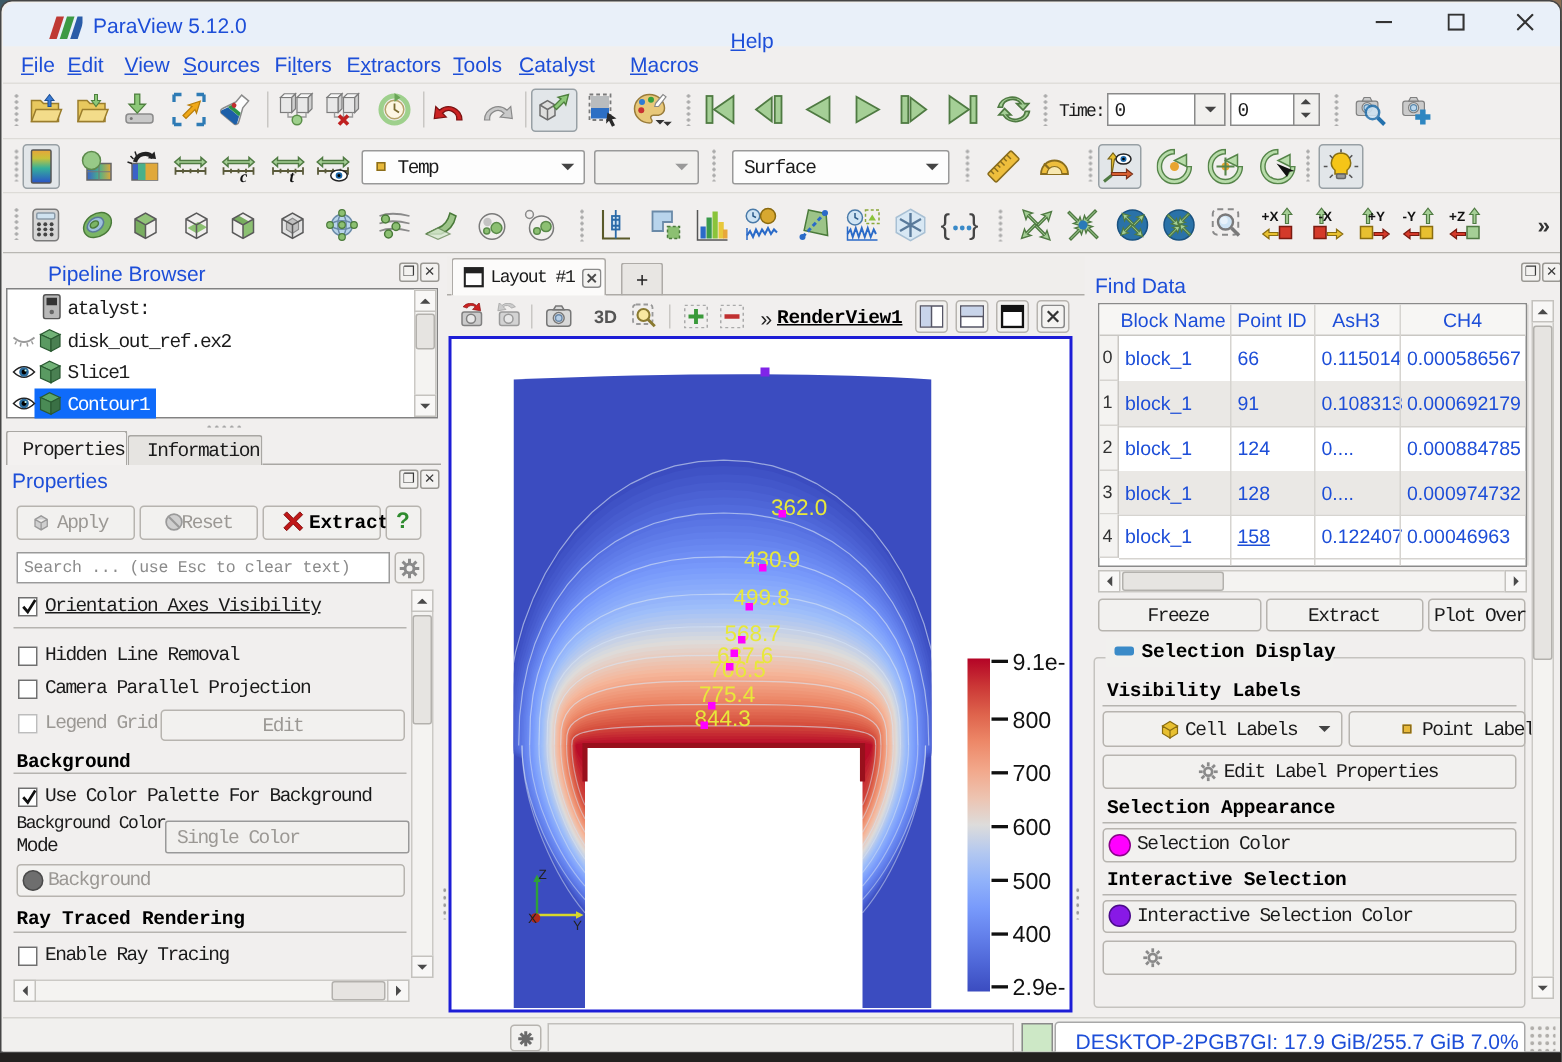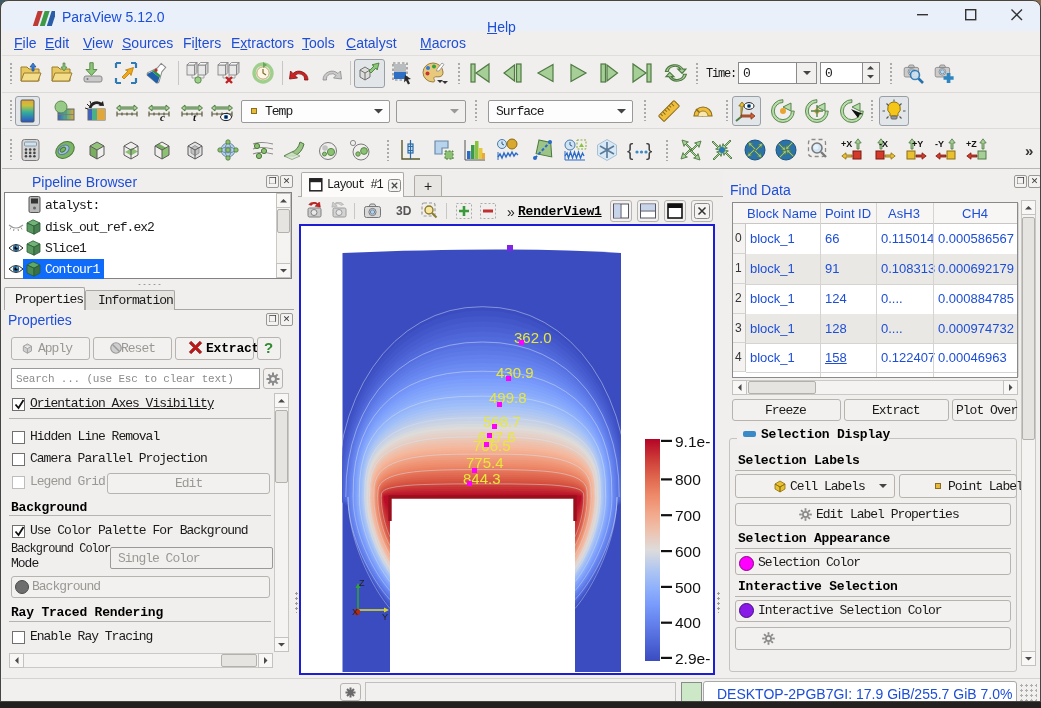--- a/index.html
+++ b/index.html
@@ -1123,21 +1123,21 @@
     <div class="btn" style="left:731px;top:398px;width:109px;height:22px;overflow:hidden;"></div>
     <div class="abs qt" style="left:764px;top:402px;font-size:13px;">Freeze</div>
     <div class="btn" style="left:843px;top:398px;width:105px;height:22px;overflow:hidden;"></div>
     <div class="abs qt" style="left:871px;top:402px;font-size:13px;">Extract</div>
     <div class="btn" style="left:951px;top:398px;width:65px;height:22px;overflow:hidden;"></div>
     <div class="abs qt" style="left:955px;top:402px;font-size:13px;">Plot Over</div>
     <div class="gb" style="left:728px;top:437px;width:288px;height:234px;"></div>
     <div class="abs" style="left:736px;top:424px;width:152px;height:20px;background:#f1f0ee;"></div>
     <div class="abs" style="left:742px;top:430px;width:13px;height:6px;background:#3a8ac8;border-radius:2px;"></div>
     <div class="abs qtb" style="left:760px;top:426px;font-size:13px;">Selection Display</div>
-    <div class="abs qtb" style="left:737px;top:452px;font-size:13px;">Selection Labels</div>
+    <div class="abs qtb" style="left:737px;top:452px;font-size:13px;">Visibility Labels</div>
     <div class="hline" style="left:734px;top:469px;width:276px;height:1px;"></div>
     <div class="btn" style="left:734px;top:473px;width:160px;height:24px;"></div>
     <svg class="abs" style="left:772px;top:478px" width="14" height="14" viewBox="0 0 14 14">
       <path d="M2,5 l5,-3 5,3 -5,3 z M2,5 v5 l5,3 v-5 z M12,5 v5 l-5,3 v-5 z" fill="#e8c030" stroke="#8a6d10" stroke-width="0.8"></path>
     </svg>
     <div class="abs qt" style="left:789px;top:478px;font-size:13px;">Cell Labels</div>
     <svg class="abs" style="left:878px;top:483px" width="8" height="4" viewBox="0 0 8 4">
       <polygon points="0,0 8,0 4,4" fill="#444"></polygon>
     </svg>
     <div class="btn" style="left:898px;top:473px;width:118px;height:24px;overflow:hidden;"></div>

